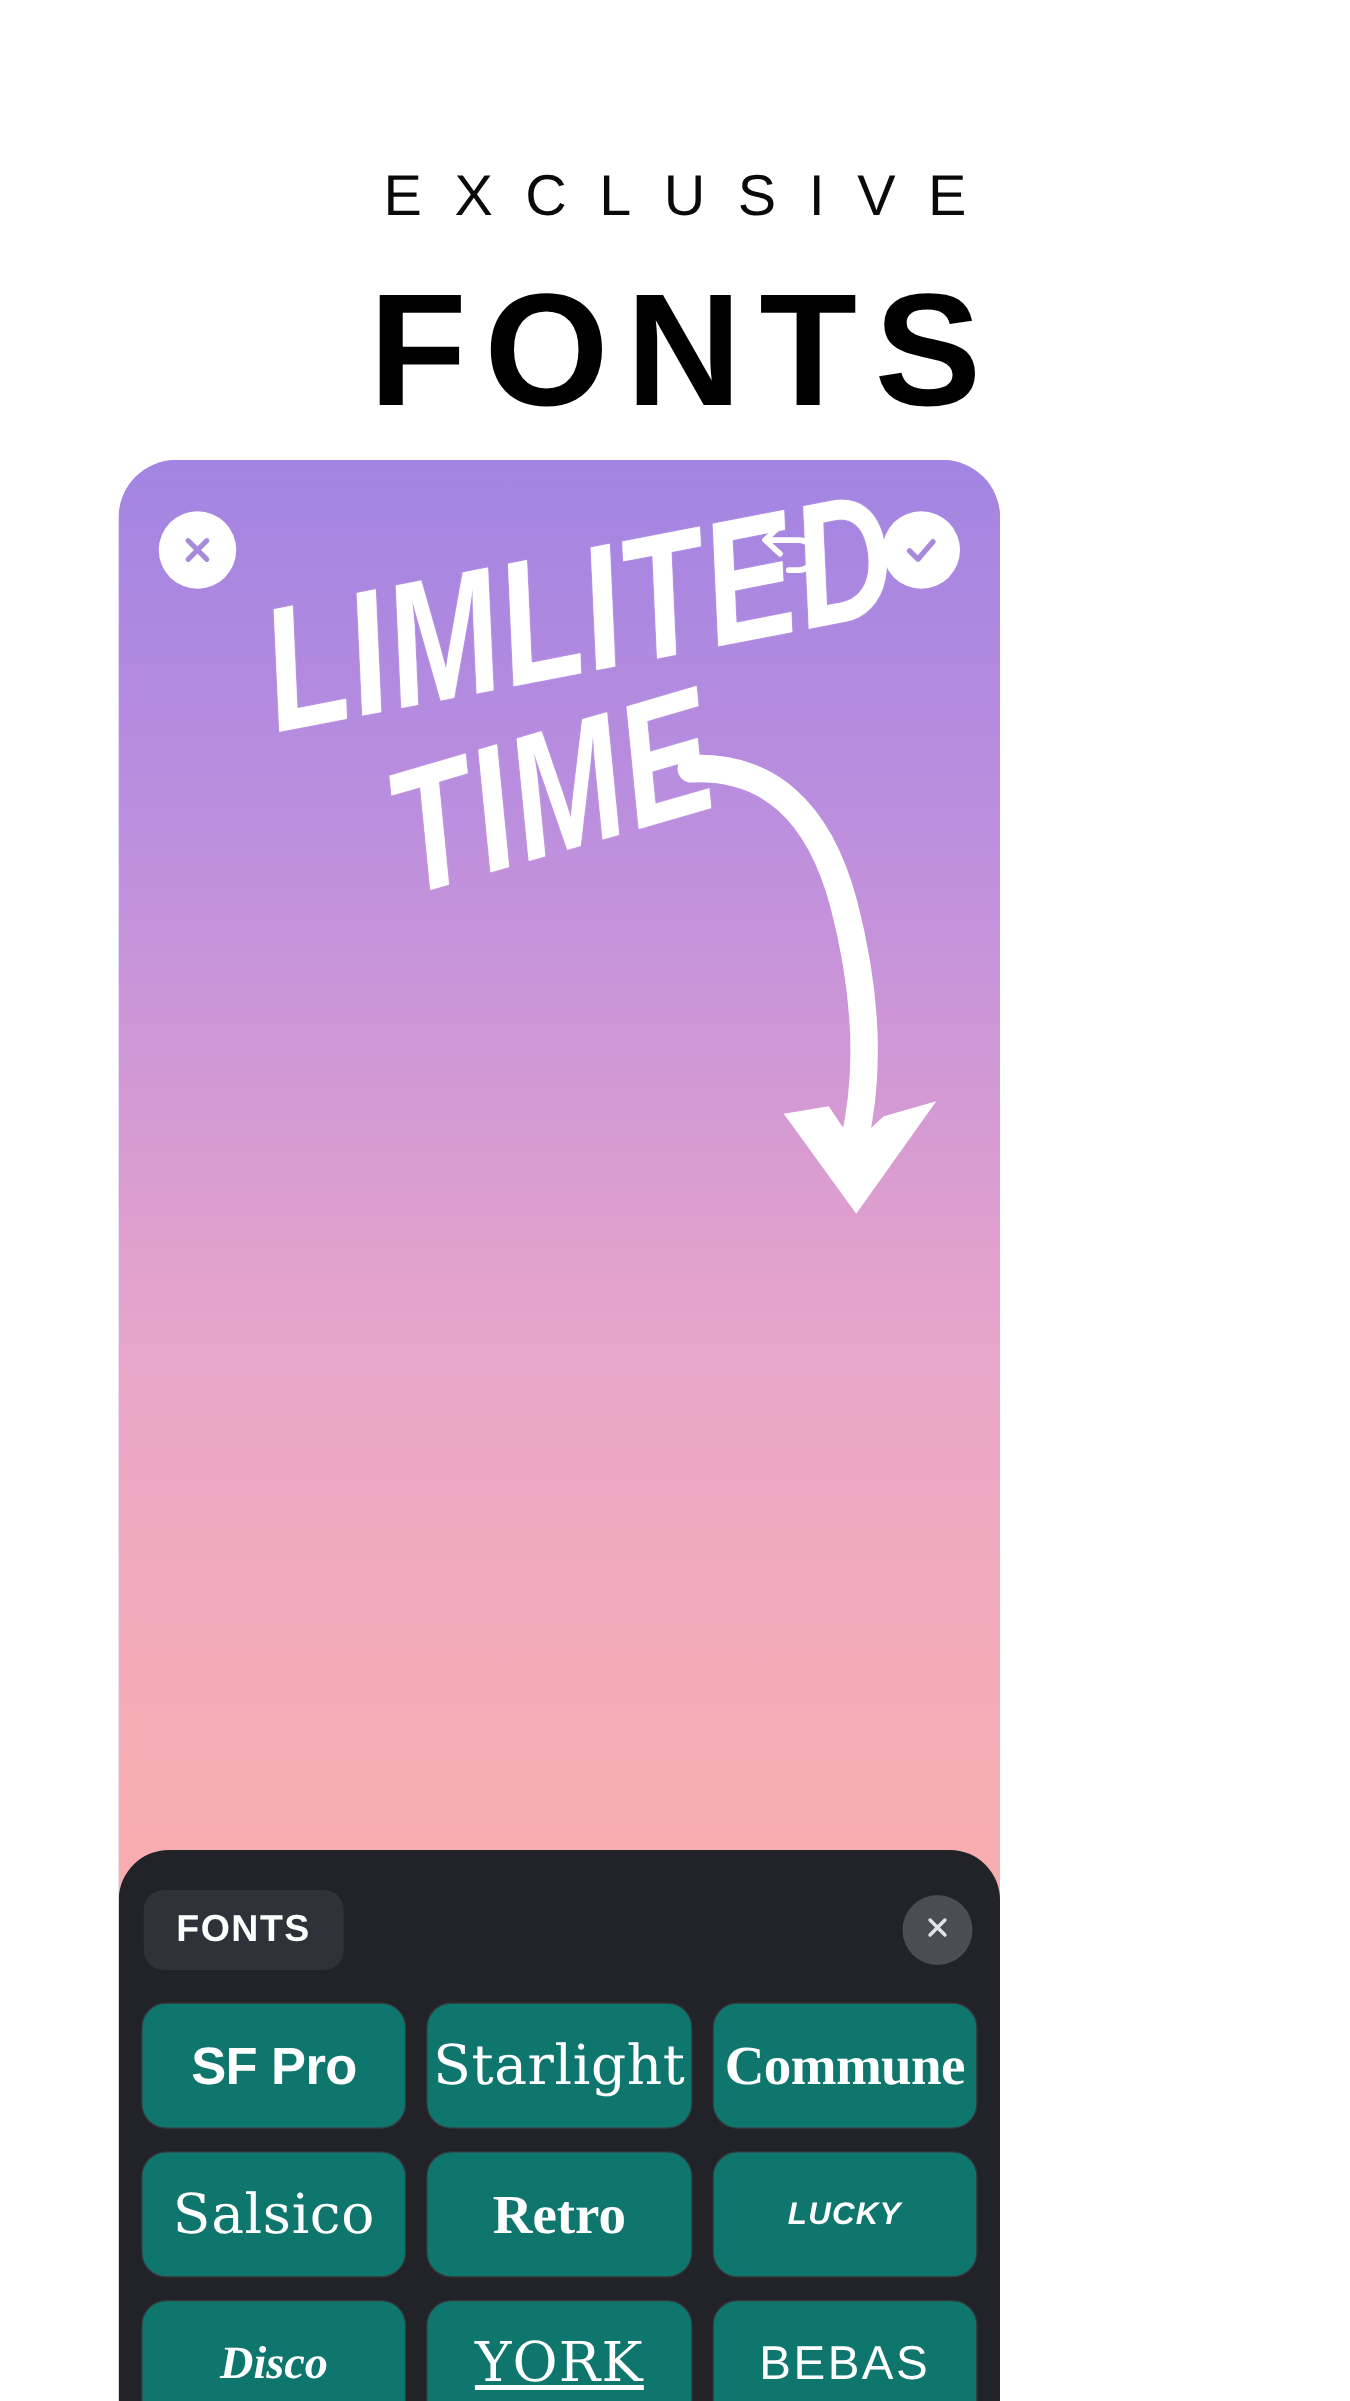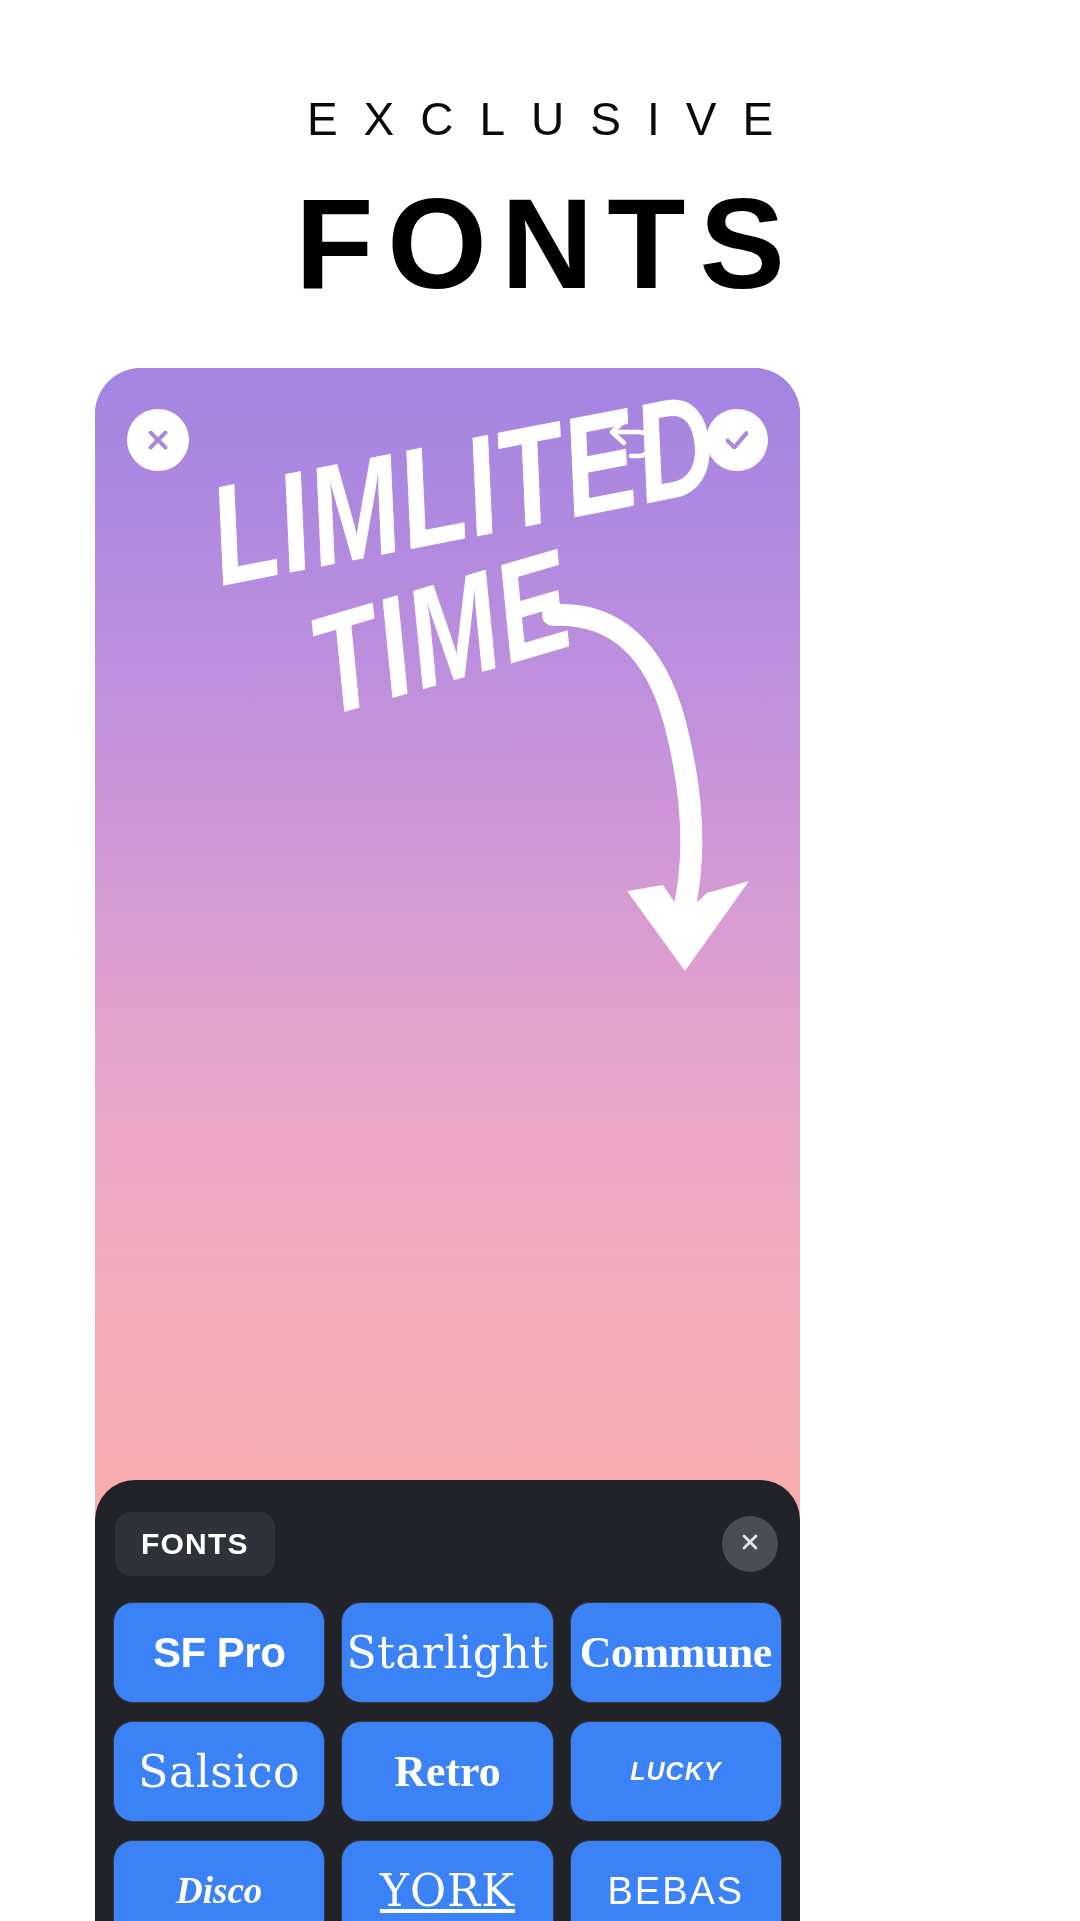--- a/index.html
+++ b/index.html
@@ -26,20 +26,21 @@
     padding-top: 96px;
   }
   .eyebrow {
     font-family: "Liberation Sans", sans-serif;
     font-size: 46px;
     font-weight: 400;
     letter-spacing: 26px;
     text-indent: 26px;
     color: #0a0a0a;
     line-height: 1;
+    margin-top: 37px;
   }
   .headline-main {
     margin-top: 38px;
     font-family: "Liberation Sans", sans-serif;
     font-size: 128px;
     font-weight: 700;
     letter-spacing: 14px;
     text-indent: 14px;
     color: #000000;
     line-height: 1;
@@ -209,21 +210,21 @@
     padding: 0 18px;
     display: grid;
     grid-template-columns: repeat(3, 1fr);
     gap: 18px 16px;
   }
 
   .font-chip {
     height: 101px;
     border: 1.5px solid #35383e;
     border-radius: 20px;
-    background: #3b82f6;
+    background: #0f766e;
     display: flex;
     align-items: center;
     justify-content: center;
     color: #ffffff;
     overflow: hidden;
     padding: 0 6px;
   }
 
   .fc-label { white-space: nowrap; line-height: 1; }
 

